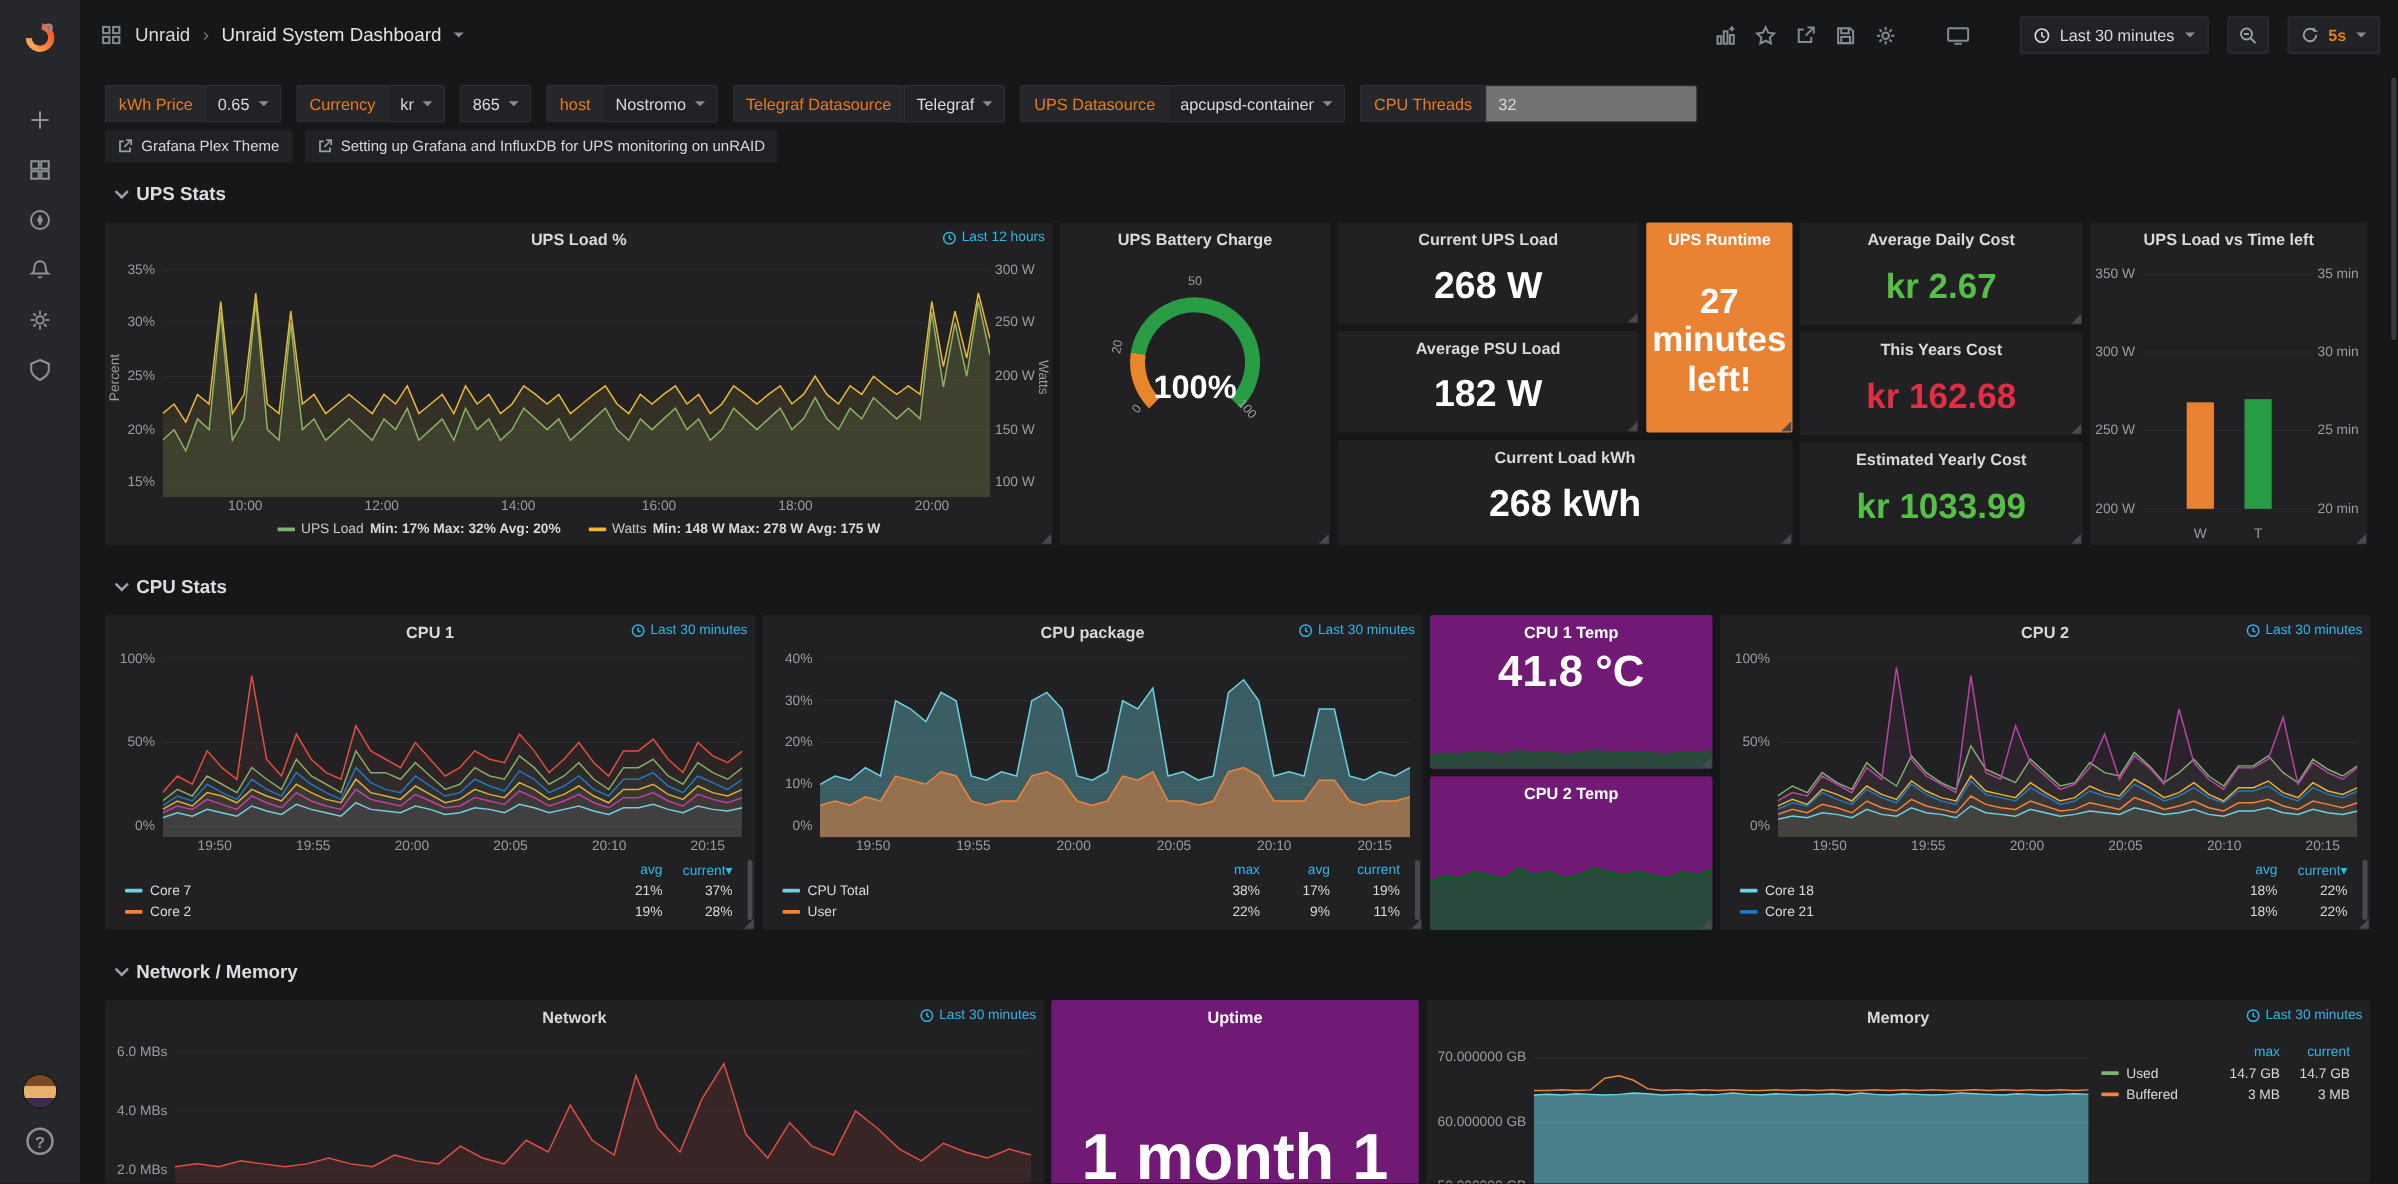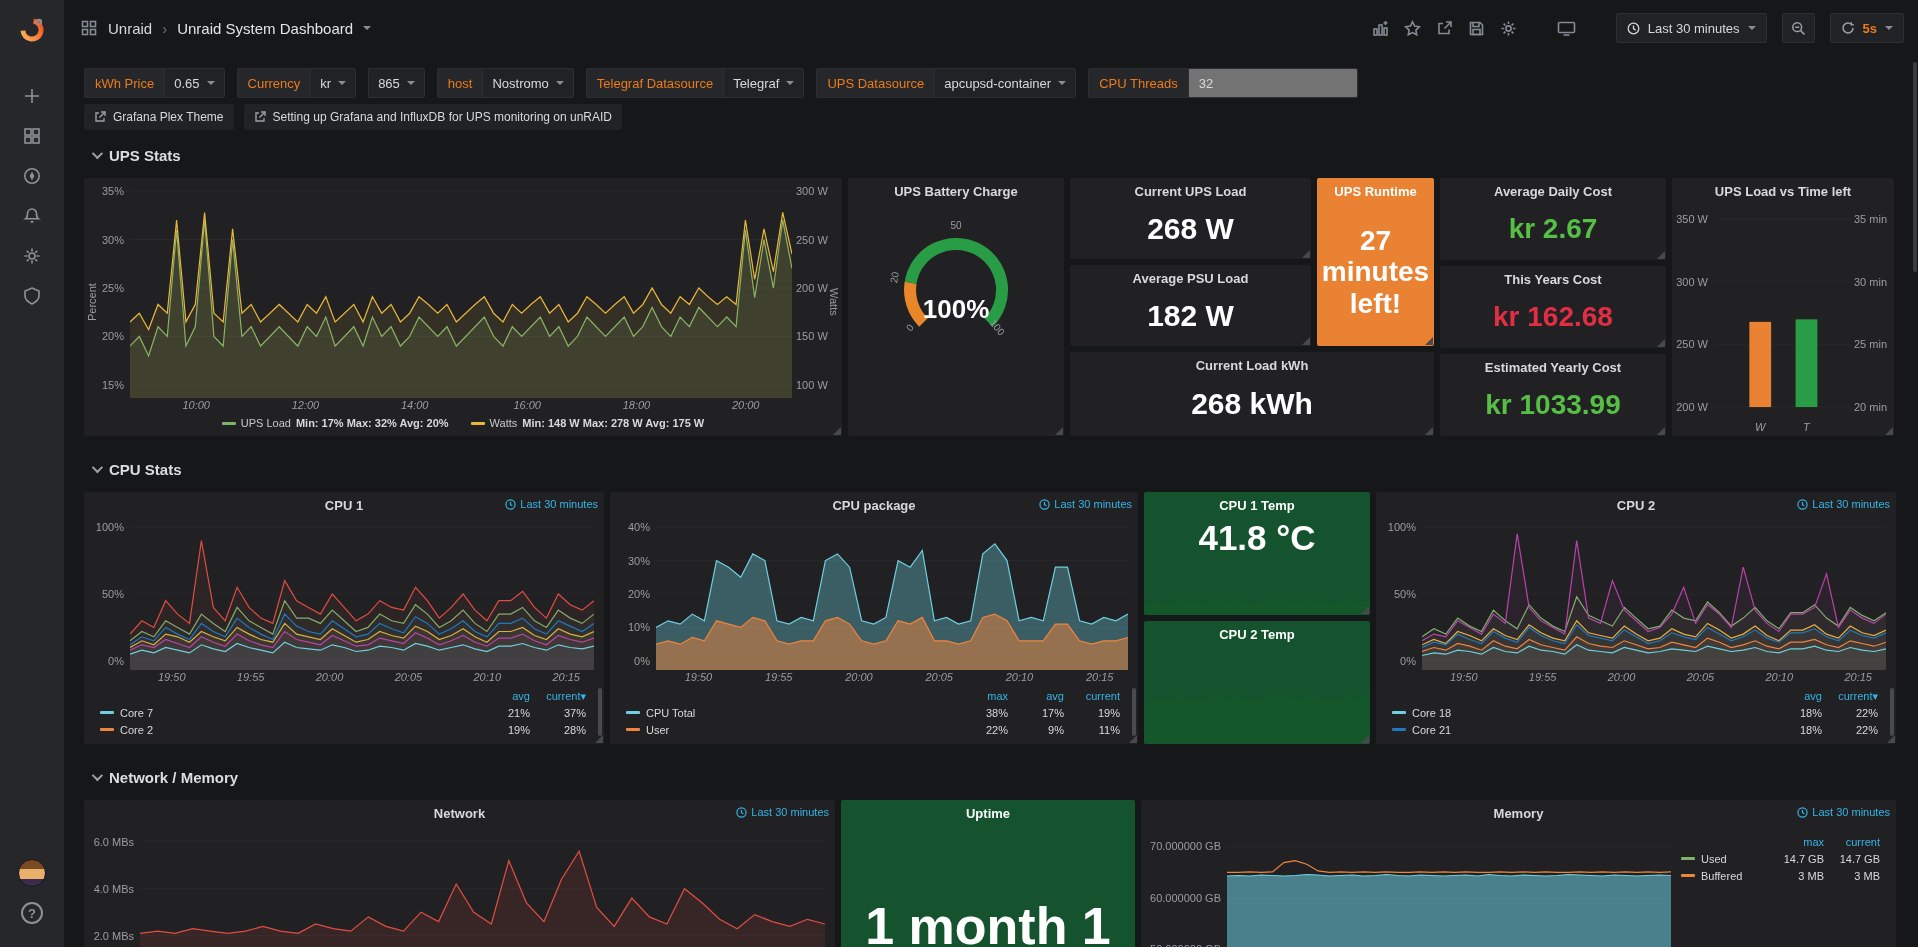--- a/index.html
+++ b/index.html
@@ -46,21 +46,21 @@
   .section-head .chev { width:8px; height:8px; border-right:2px solid #9fa3a8; border-bottom:2px solid #9fa3a8; transform:rotate(45deg) translateY(-2px); }
   .section-head .st { font-size:15px; font-weight:600; color:#dcdde0; }
   .row { display:flex; gap:6px; margin-bottom:10px; }
   .r-ups { height:258px; }
   .r-cpu { height:252px; }
   .r-net { height:250px; }
 
   
   .panel { position:relative; background:#212124; border-radius:2px; display:flex; flex-direction:column; }
   .panel::after { content:""; position:absolute; right:1px; bottom:1px; border-style:solid; border-width:0 0 8px 8px; border-color:transparent transparent #47494e transparent; }
-  .panel.green { background:#14532d; }
+  .panel.green { background:#701a75; }
   .panel.orange { background:#e98232; }
   .panel.green .p-title, .panel.orange .p-title { color:#fff; }
   .p-head { height:26px; min-height:26px; display:flex; align-items:center; justify-content:center; position:relative; }
   .p-title { font-size:13px; font-weight:600; color:#d8d9da; cursor:pointer; white-space:nowrap; }
   .p-time { position:absolute; right:6px; top:6px; font-size:11px; color:#33b5e5; display:flex; gap:4px; align-items:center; }
   .p-time svg { stroke:#33b5e5; fill:none; stroke-width:1.3; }
 
   .stat-v { flex:1; display:flex; align-items:center; justify-content:center; font-weight:700; font-size:30px; color:#fff; padding-bottom:6px; text-align:center; }
   .v-green { color:#56bf45; }
   .v-red { color:#e02f44; }
@@ -78,21 +78,21 @@
   .yaxis.right { width:50px; }
   .yaxis span { position:absolute; right:6px; transform:translateY(-50%); white-space:nowrap; }
   .yaxis.right span { left:4px; right:auto; }
   .no-right .yaxis.right, .no-right .sp-r { width:10px; }
   .net .yaxis.left, .net .sp-l { width:56px; }
   .mem .yaxis.left, .mem .sp-l { width:86px; }
   .plot { flex:1; position:relative; overflow:hidden; cursor:crosshair; }
   .plot svg { display:block; position:absolute; inset:0; }
   .x-row { display:flex; height:16px; min-height:16px; }
   .sp-l { width:46px; } .sp-r { width:50px; }
-  .x-axis { flex:1; position:relative; font-size:11px; color:#9a9da1;font-style:italic; }
+  .x-axis { flex:1; position:relative; font-size:11px; color:#9a9da1; }
   .x-axis span { position:absolute; transform:translateX(-50%); top:1px; white-space:nowrap; }
   .ylab { position:absolute; font-size:11px; color:#9a9da1; writing-mode:vertical-rl; top:30px; bottom:40px; display:flex; align-items:center; justify-content:center; z-index:2; }
   .ylab.l { left:2px; transform:rotate(180deg); }
   .ylab.r { right:2px; }
 
   .legend-inline { display:flex; justify-content:center; align-items:center; gap:22px; font-size:11px; padding:3px 0 7px; }
   .legend-inline .li { display:flex; align-items:center; gap:5px; }
   .l-dash { width:14px; height:3px; border-radius:1px; display:inline-block; }
   .l-name { color:#c7c9cc; cursor:pointer; }
   .l-stats { color:#d8d9da; font-weight:600; }
@@ -335,20 +335,30 @@
     </div>
 
     <div class="section-head">
       <span class="chev"></span>
       <span class="st">UPS Stats</span>
     </div>
 
     <div class="row r-ups">
 
       <div class="panel ups" style="width:758px">
+        <div class="p-head">
+          <span class="p-title">UPS Load %</span>
+          <span class="p-time">
+            <svg width="11" height="11" viewBox="0 0 12 12">
+                <circle cx="6" cy="6" r="5"></circle>
+                <path d="M6 3.2v3l2 1.2"></path>
+              </svg>
+            <span>Last 12 hours</span>
+          </span>
+        </div>
         <div class="ylab l">Percent</div>
         <div class="ylab r">Watts</div>
         <div class="g-body">
           <div class="yaxis left">
               <span style="top: 6%;">35%</span>
               <span style="top: 28%;">30%</span>
               <span style="top: 50%;">25%</span>
               <span style="top: 72%;">20%</span>
               <span style="top: 94%;">15%</span>
             </div>

